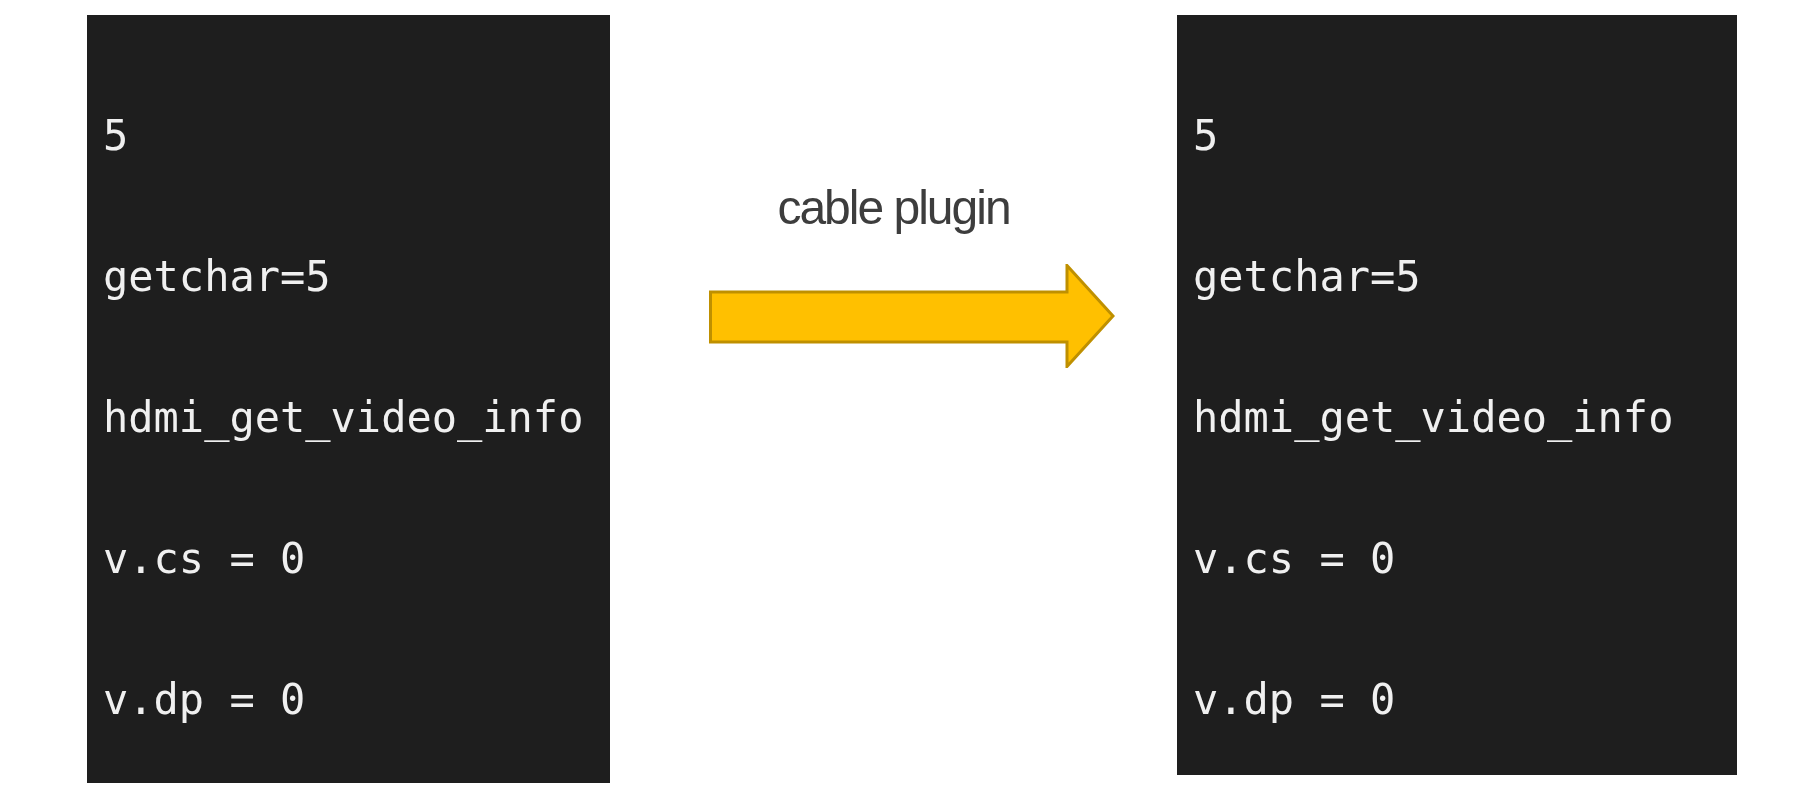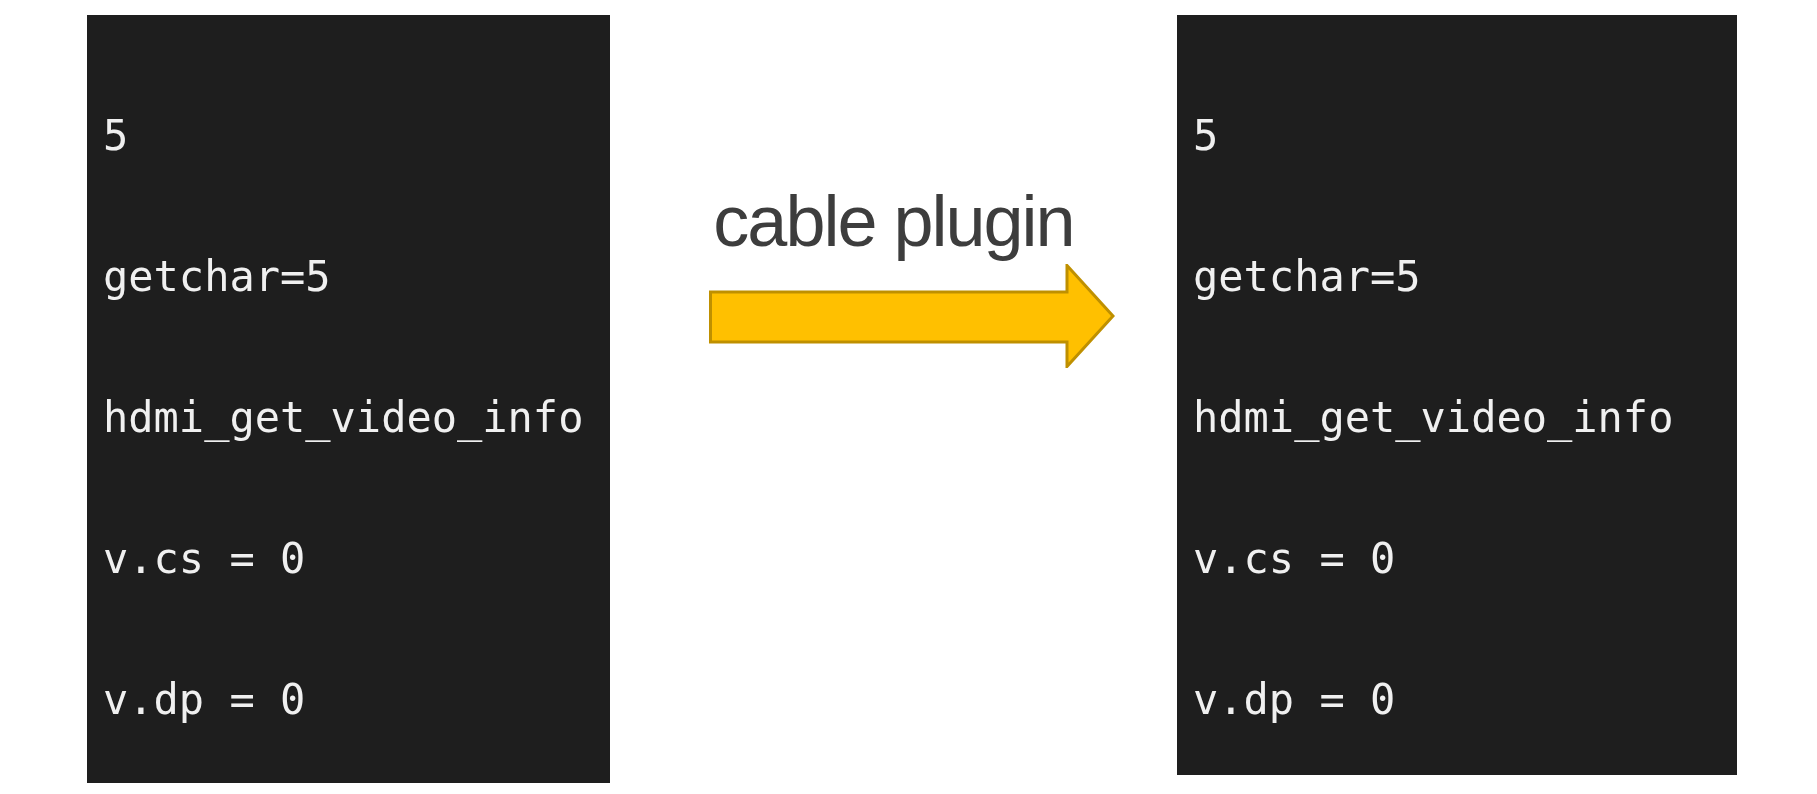--- a/index.html
+++ b/index.html
@@ -31,21 +31,21 @@
     white-space: pre;
   }
   .terminal.left  { left: 87px;   top: 15px; width: 523px; height: 768px; }
   .terminal.right { left: 1177px; top: 15px; width: 560px; height: 760px; }
   .tline { white-space: pre; }
 
   .transition-label {
     position: absolute;
     left: 612px; top: 180px; width: 563px;
     text-align: center;
-    font-size: 72px;
+    font-size: 48px;
     letter-spacing: -2px;
     color: var(--label-text);
   }
   .arrow-wrap {
     position: absolute;
     left: 709px; top: 264px;
     width: 406px; height: 104px;
   }
 </style>
 </head>

